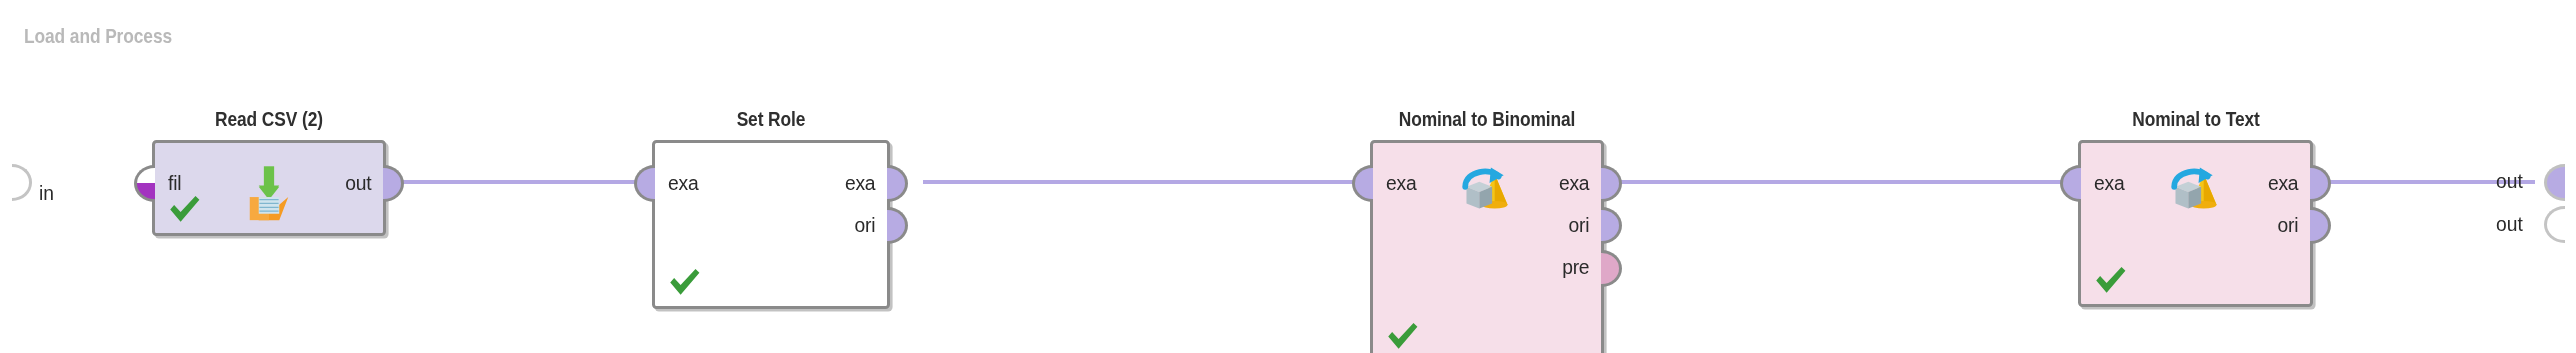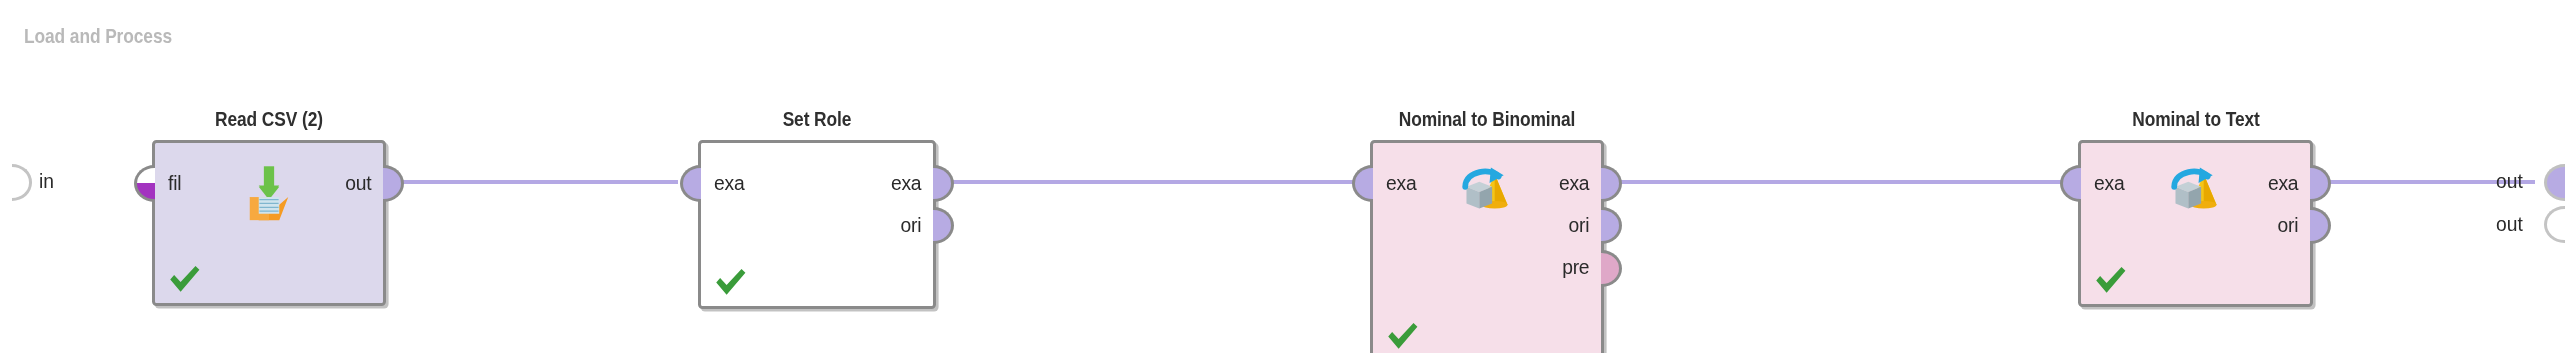--- a/index.html
+++ b/index.html
@@ -159,33 +159,33 @@
   <div class="group-title" style="left:24px; top:1.9px;">Load and Process</div>
 
   <div class="wire" style="left:395px;  top:156px; width:283px;"></div>
   <div class="wire" style="left:923px; top:156px; width:450px;"></div>
   <div class="wire" style="left:1612px; top:156px; width:468px;"></div>
   <div class="wire" style="left:2323px; top:156px; width:212px;"></div>
 
   <div class="free-port right-facing" style="left:11.6px; top:140px;">
     <div class="disc"></div>
   </div>
-  <div class="free-label" style="left:39px; top:158px;">in</div>
+  <div class="free-label" style="left:39px; top:170px;">in</div>
 
   <div class="free-port left-facing filled" style="left:2544px; top:140px;">
     <div class="disc"></div>
   </div>
   <div class="free-label" style="left:2496px; top:158px;">out</div>
 
   <div class="free-port left-facing" style="left:2544px; top:182px;">
     <div class="disc"></div>
   </div>
   <div class="free-label" style="left:2496px; top:201px;">out</div>
 
-  <div class="op" style="left:152px; top:116px; width:234px; height:166px;">
+  <div class="op" style="left:152px; top:116px; width:234px; height:96px;">
 
     <div class="op-title">Read CSV (2)</div>
 
     <div class="op-body lavender">
 
       <div class="op-icon">
         <svg viewBox="0 0 92 92" width="59" height="59">
           <path d="M46 4 L46 40 M46 52 L30 32 L62 32 Z" fill="#6cc24a"></path>
           <rect x="38" y="2" width="16" height="34" fill="#6cc24a"></rect>
           <path d="M30 34 L62 34 L46 54 Z" fill="#6cc24a"></path>
@@ -212,21 +212,21 @@
       </div>
       <div class="port-label lbl-left" style="top:41px;">fil</div>
 
       <div class="port out" style="right:-20.6px; top:22px;">
         <div class="disc fill-purple"></div>
       </div>
       <div class="port-label lbl-right" style="top:41px;">out</div>
     </div>
   </div>
 
-  <div class="op" style="left:698px; top:116px; width:238px; height:169px;">
+  <div class="op" style="left:652px; top:116px; width:238px; height:169px;">
 
     <div class="op-title">Set Role</div>
 
     <div class="op-body white">
 
       <div class="check">
         <svg viewBox="0 0 54 54" width="35" height="35">
           <path d="M5 27 L11 20 L21 31 L44 6 L50 12 L21 46 Z" fill="#3a9c3a"></path>
         </svg>
       </div>

